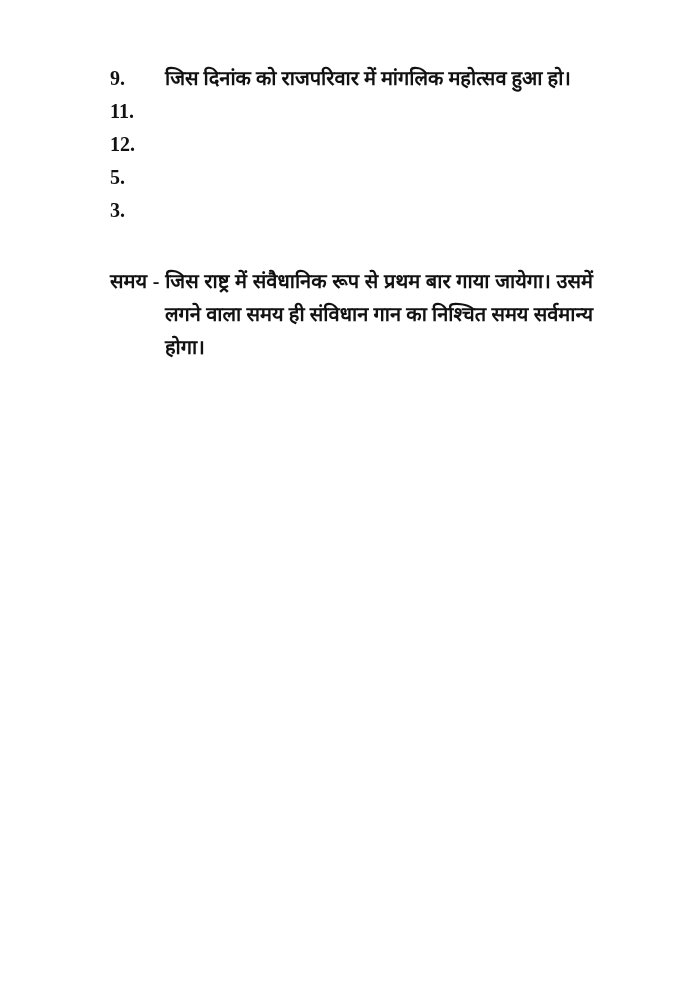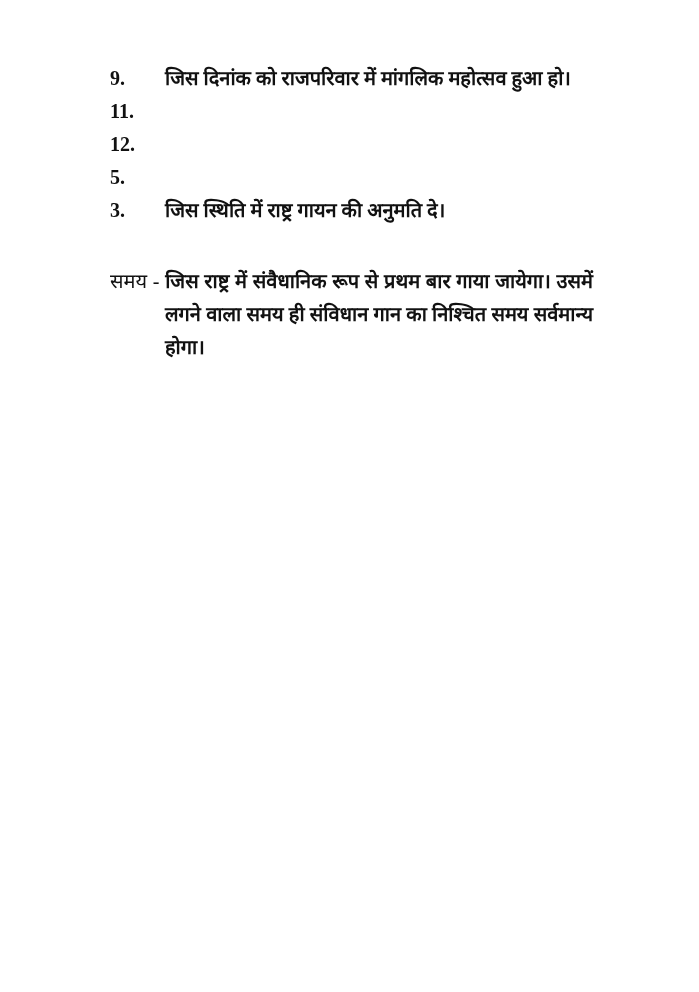--- a/index.html
+++ b/index.html
@@ -43,21 +43,21 @@
   .notes {
     margin-top: 38px;
   }
   .note {
     padding-left: 55px;
     text-indent: -55px;
     text-align: justify;
     font-weight: bold;
   }
   .note-label {
-    font-weight: normal;
+    font-weight: bold;
     margin-top: 44px;
   }
 </style>
 </head>
 <body>
 
 <div class="page">
 
   <div class="list">
 
@@ -74,21 +74,20 @@
         <span class="item-number">12.</span>
       </div>
 
 
       <div class="list-row">
         <span class="item-number">5.</span>
       </div>
 
       <div class="list-row">
         <span class="item-number">3.</span>
-        <div class="item-text">जिस स्थिति में राष्ट्र गायन की अनुमति दे।</div>
       </div>
     </div>
 
   <div class="notes">
 
       <div class="note">
         <span class="note-label">समय -</span>
         <span> <span>जिस राष्ट्र में संवैधानिक रूप से प्रथम बार गाया जायेगा। उसमें लगने वाला समय ही संविधान गान का निश्चित समय सर्वमान्य होगा।</span></span>
       </div>
 

